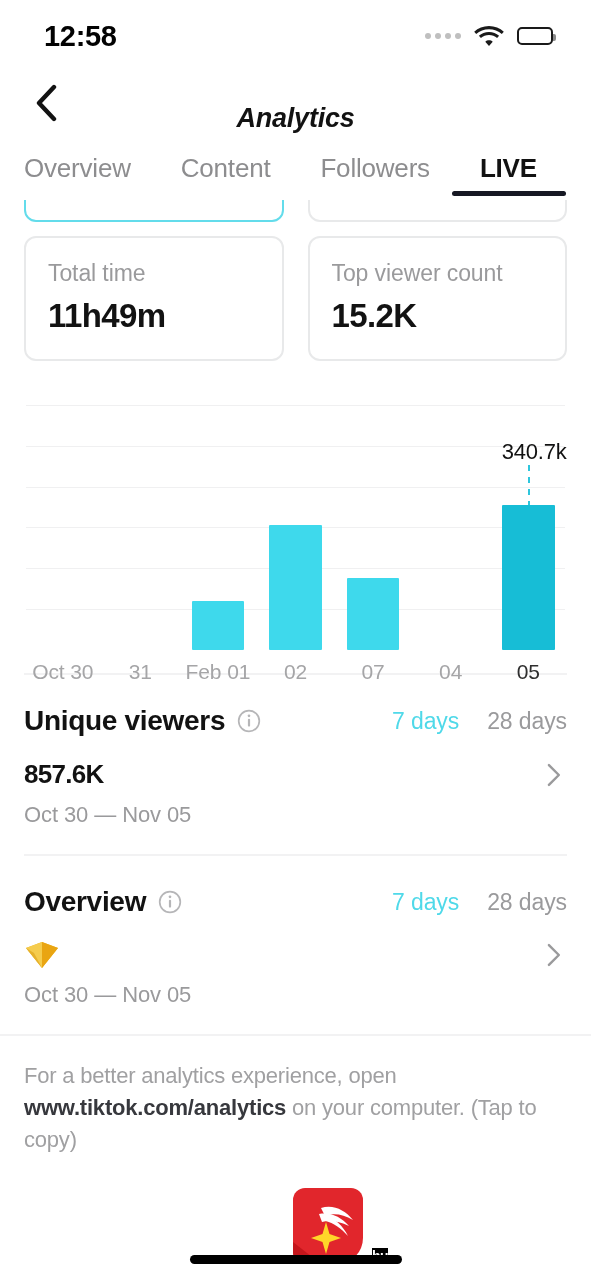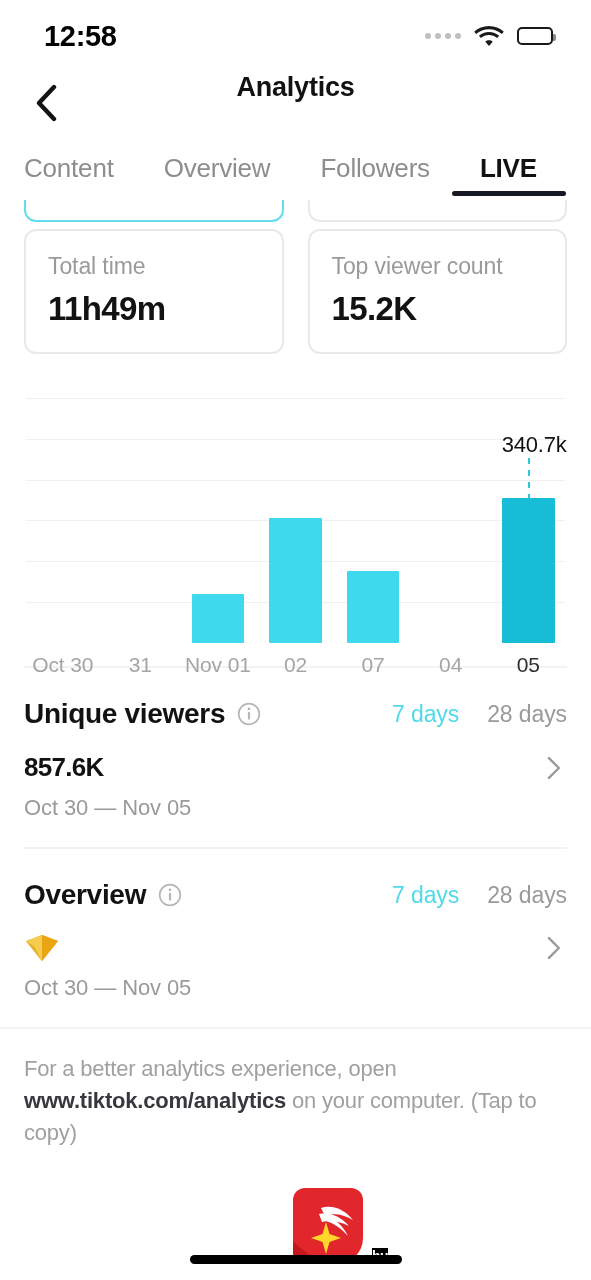--- a/index.html
+++ b/index.html
@@ -65,22 +65,23 @@
     height: 100%;
     background: #1a1a1a;
     border-radius: 2px;
   }
 
   
   .navbar {
     position: relative;
     height: 62px;
     display: flex;
-    align-items: flex-start;
+    align-items: flex-end;
     justify-content: center;
+    font-style: italic;
   }
   .back-btn {
     position: absolute;
     left: 24px; top: 50%;
     transform: translateY(-50%);
     width: 44px; height: 44px;
     display: flex; align-items: center; justify-content: center;
   }
   .nav-title {
     font-size: 27px;
@@ -154,21 +155,21 @@
     font-weight: 400;
     letter-spacing: -0.1px;
   }
   .stat-value {
     margin-top: 10px;
     font-size: 33px;
     font-weight: 700;
     color: #121212;
     letter-spacing: -0.6px;
   }
-  .stat-row.main { margin-top: 7px; }
+  .stat-row.main { margin-top: 14px; }
 
   
   .chart-wrap {
     margin-top: 44px;
     padding: 0 0 0 0;
     position: relative;
     height: 240px;
   }
   .chart {
     position: relative;
@@ -377,22 +378,22 @@
   <div class="navbar">
     <div class="back-btn">
       <svg width="22" height="38" viewBox="0 0 22 38">
         <path d="M19 3 L4 19 L19 35" fill="none" stroke="#121212" stroke-width="4.4" stroke-linecap="round" stroke-linejoin="round"></path>
       </svg>
     </div>
     <div class="nav-title">Analytics</div>
   </div>
 
   <div class="tabs">
+    <div class="tab">Overview</div>
     <div class="tab">Content</div>
-    <div class="tab">Overview</div>
     <div class="tab">Followers</div>
     <div class="tab active">LIVE</div>
   </div>
 
   <div class="content">
 
     <div class="stat-row clipped">
       <div class="stat-card selected"></div>
       <div class="stat-card"></div>
     </div>
@@ -434,21 +435,21 @@
             <div class="bcol">
               <div class="bar hl" style="height: 145px;"></div>
               <div class="peak-label" style="bottom: 145px; top: auto; margin-bottom: 40px;">340.7k</div>
               <div class="peak-line" style="bottom: 145px; top: auto; height: 40px;"></div>
             </div>
           </div>
       </div>
       <div class="xaxis" id="xaxis">
           <span>Oct 30</span>
           <span>31</span>
-          <span>Nov 01</span>
+          <span>Feb 01</span>
           <span>02</span>
           <span>07</span>
           <span>04</span>
           <span class="active">05</span>
         </div>
     </div>
   </div>
 
   <div class="divider" style="margin-top:28px"></div>
 

